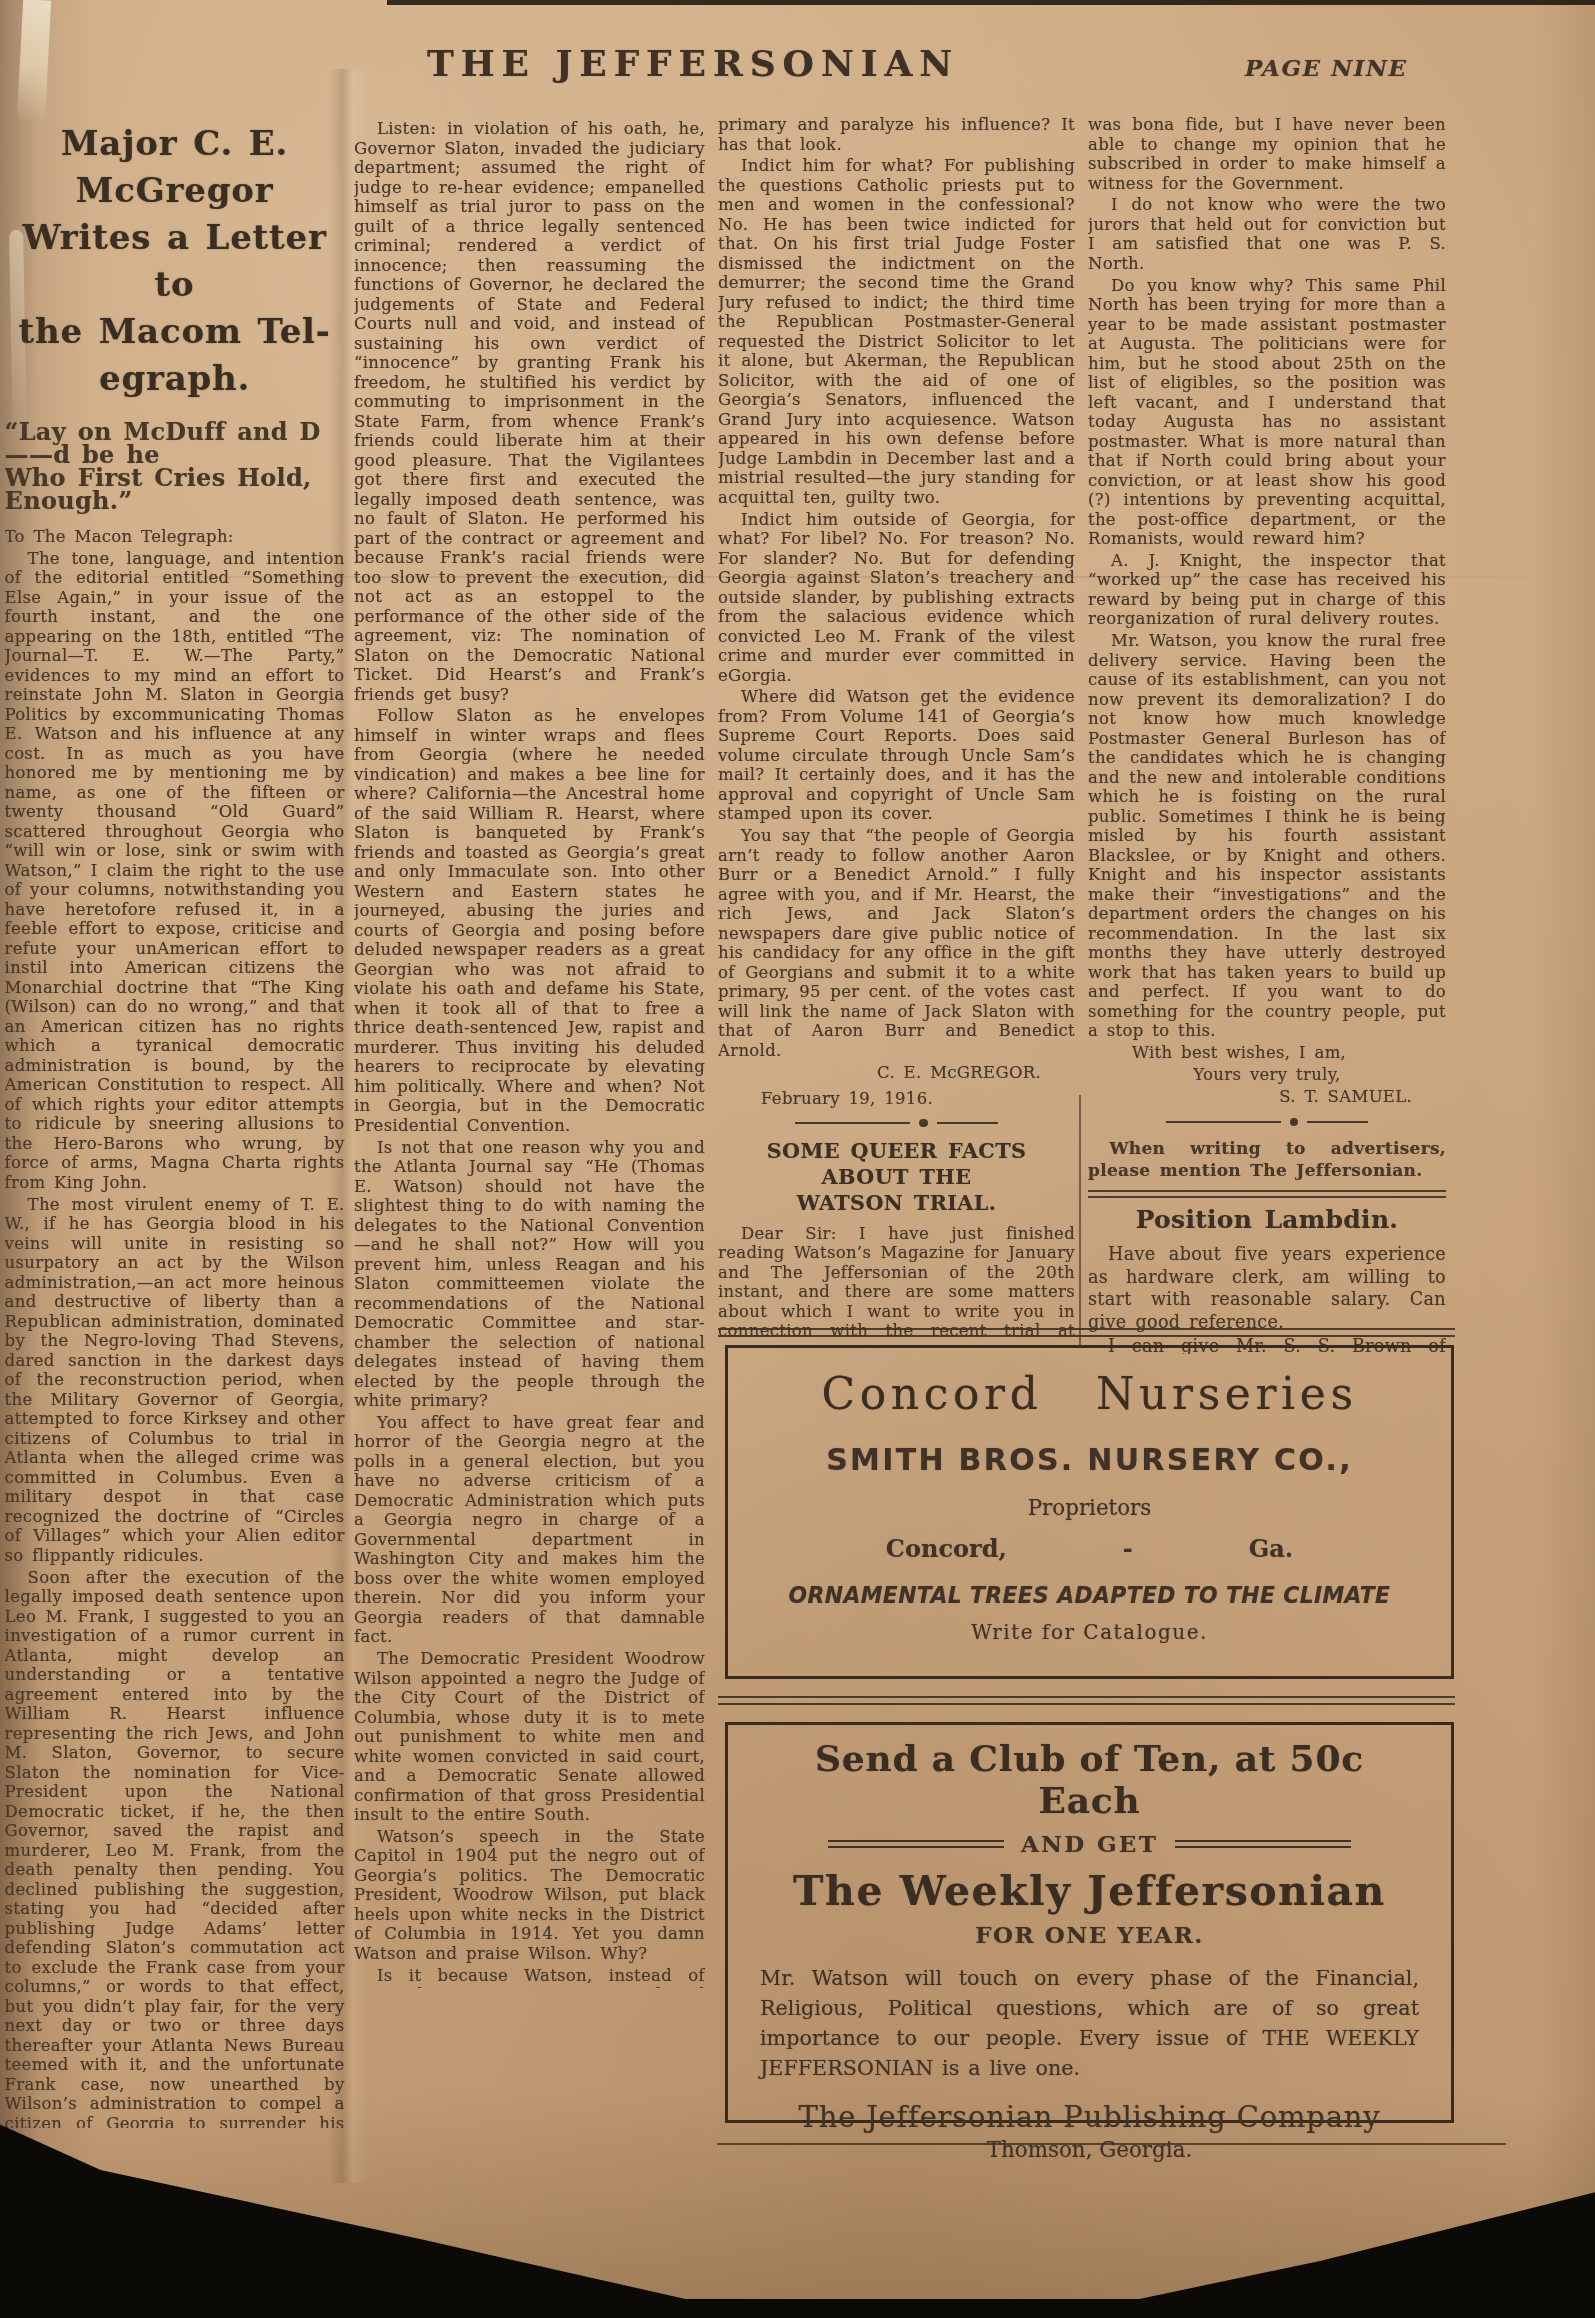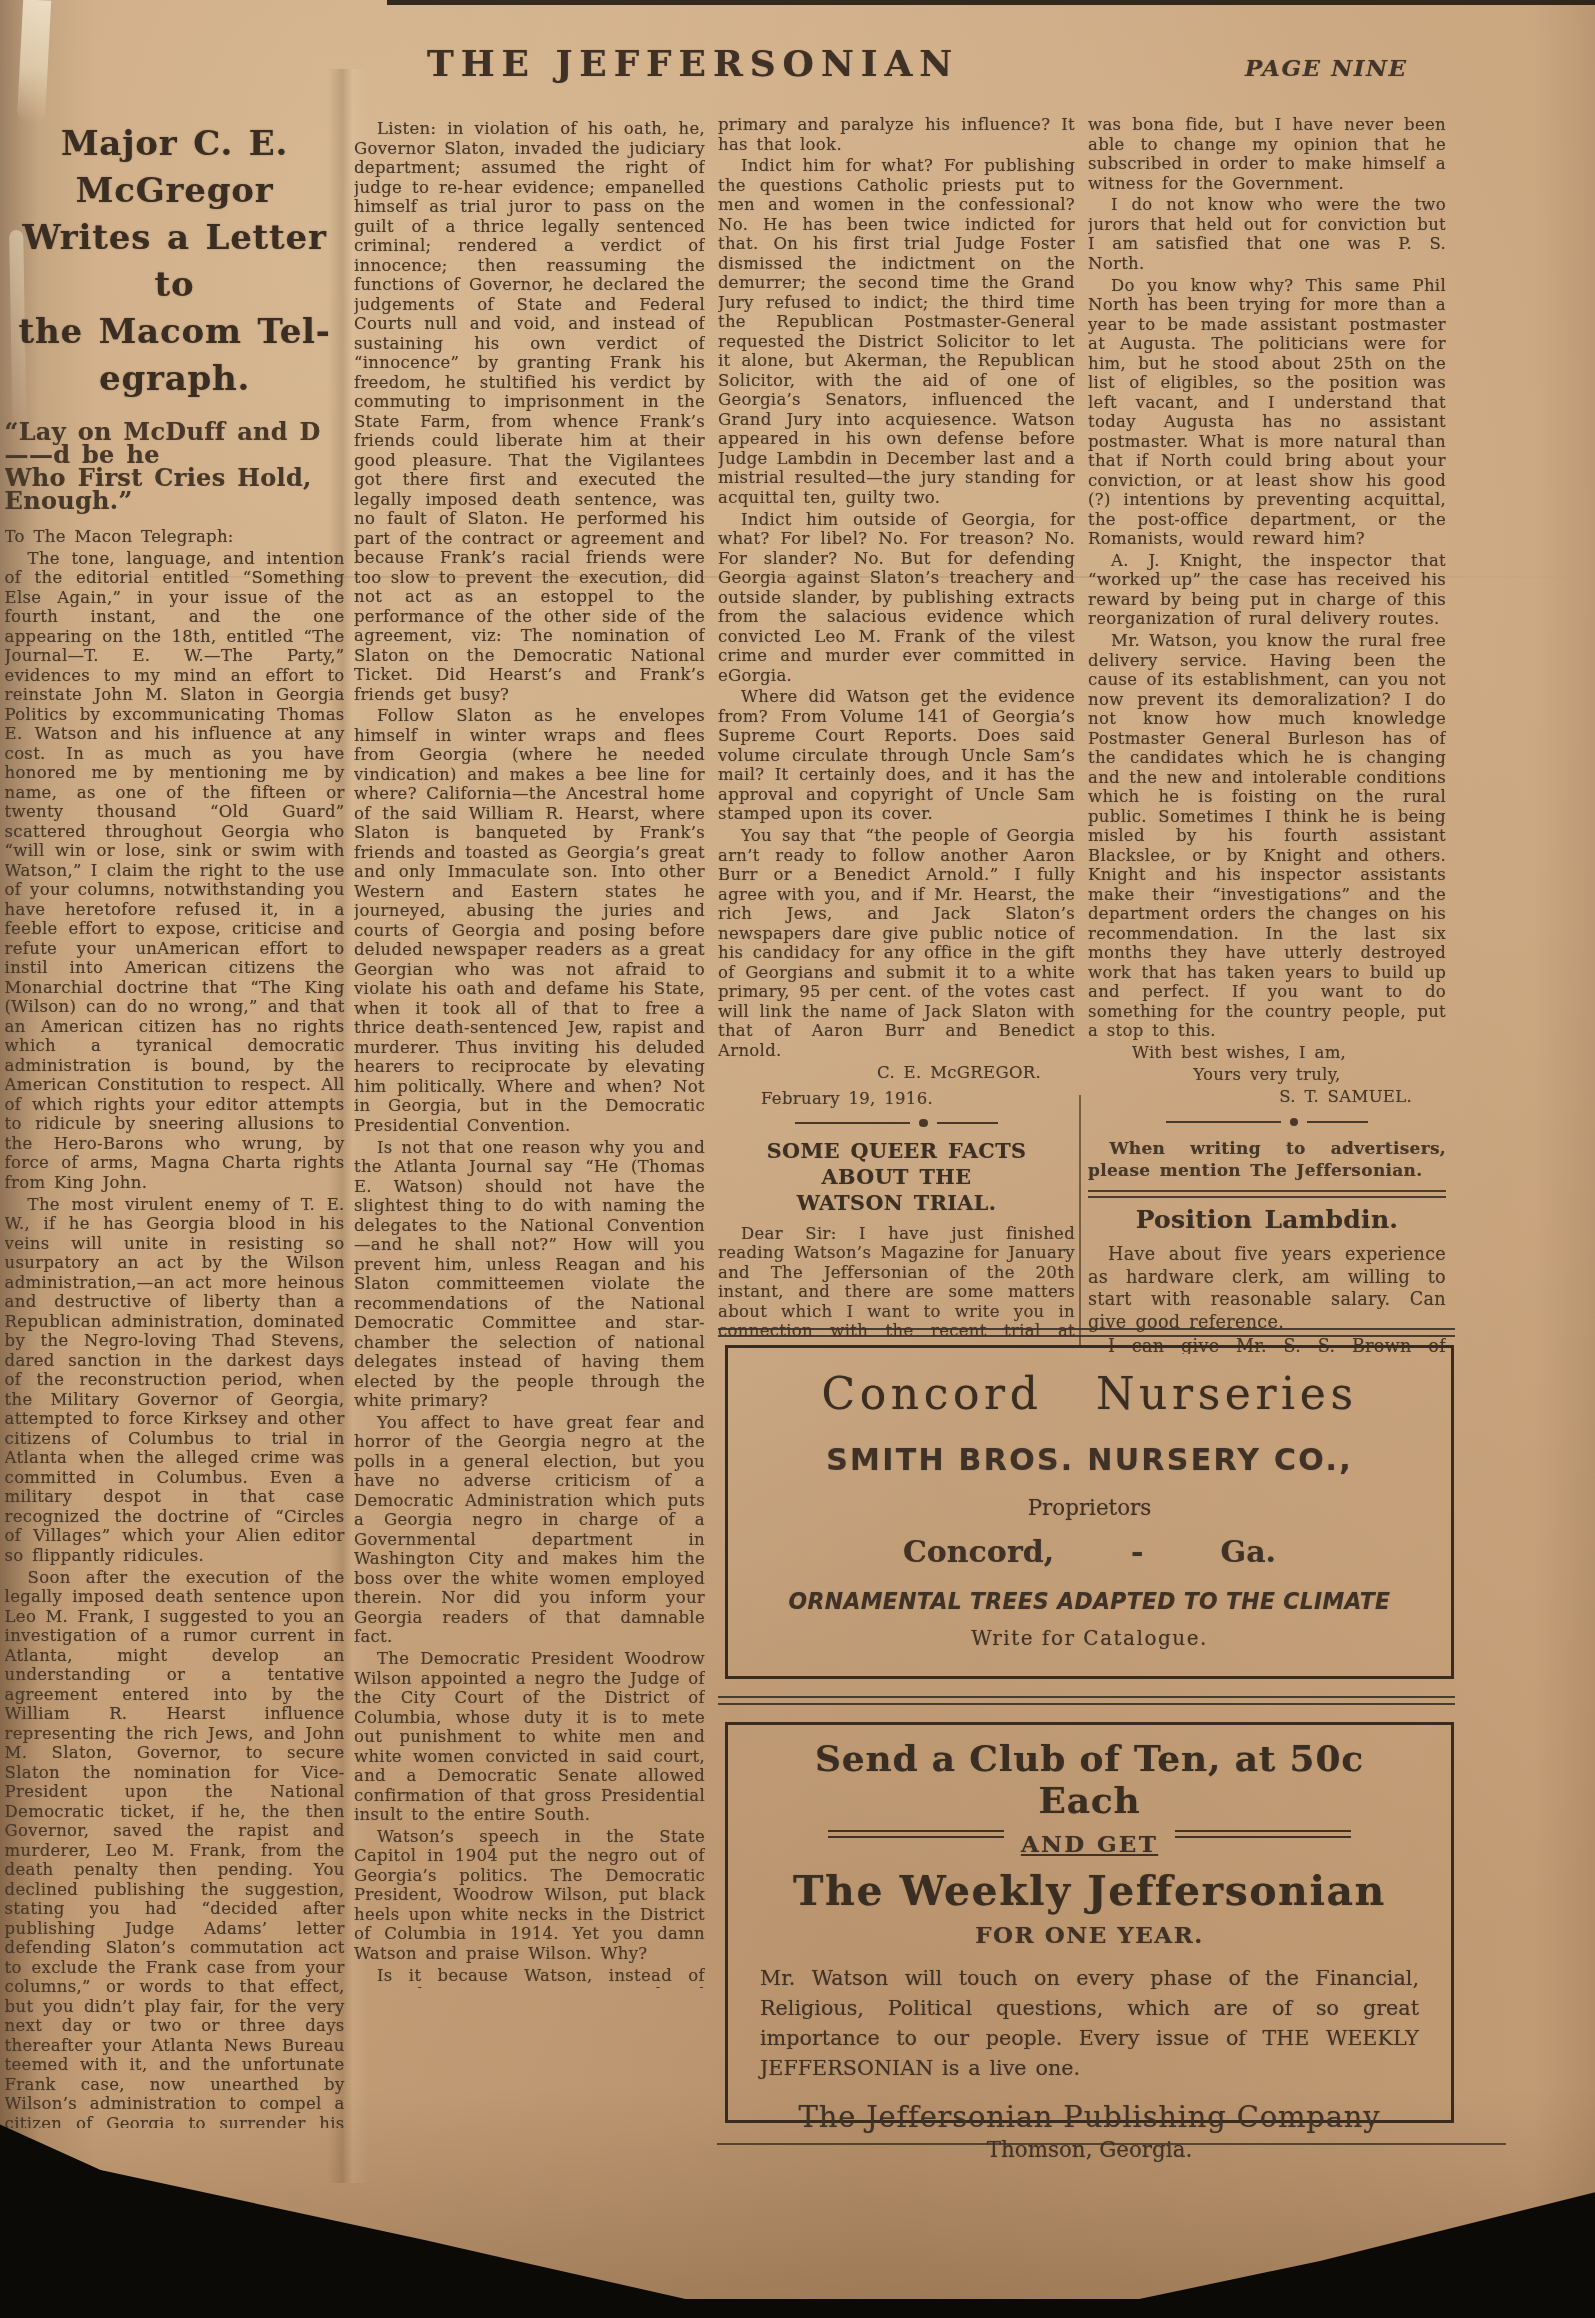--- a/index.html
+++ b/index.html
@@ -71,28 +71,28 @@
   .hr-a{top:1328px;}
   .hr-b{top:1696px;}
   .hr-single{position:absolute;left:717px;top:2143px;width:789px;height:2.3px;background:#3f3126;opacity:.8;}
 
   .ad{position:absolute;left:725px;width:729px;border:3.1px solid #382c21;box-sizing:border-box;
     color:#403226;text-align:center;text-shadow:0 0 1.1px rgba(64,50,38,.5);}
   .ad-nursery{top:1345px;height:334px;}
   .ad-title{font-size:44px;font-weight:normal;letter-spacing:4.6px;word-spacing:35px;margin-top:20px;color:#3a2d22;}
   .ad-company{font-family:"DejaVu Sans",sans-serif;font-size:30px;font-weight:bold;letter-spacing:2.3px;margin-top:23px;}
   .ad-role{font-size:21.4px;margin-top:18.4px;}
-  .ad-cityline{display:flex;justify-content:center;gap:77px;font-size:30px;font-weight:bold;margin-top:13.8px;}
+  .ad-cityline{display:flex;justify-content:center;gap:116px;font-size:24px;font-weight:bold;margin-top:13.8px;}
   .ad-tagline{font-family:"DejaVu Sans",sans-serif;font-style:italic;font-weight:bold;font-size:23px;
     letter-spacing:0.4px;margin-top:18.4px;transform:scaleX(.95);}
   .ad-cta{font-size:20px;font-weight:normal;letter-spacing:1.5px;margin-top:12.3px;text-align:center;}
 
   .ad-club{top:1722px;height:401px;padding:0 32px;}
   .club-headline{font-size:36px;font-weight:bold;letter-spacing:0.8px;margin-top:12.3px;color:#3a2d22;}
-  .andget{display:flex;justify-content:center;gap:17px;margin-top:9.2px;text-decoration:underline;}
+  .andget{display:flex;align-items:center;justify-content:center;gap:17px;margin-top:9.2px;}
   .andget .ag-rule{flex:0 0 176px;border-top:2.3px solid #3f3126;border-bottom:2.3px solid #3f3126;height:3.8px;}
   .andget .ag-text{font-size:23px;font-weight:bold;letter-spacing:2.3px;}
   .club-product{font-size:41px;font-weight:bold;letter-spacing:1.5px;margin-top:9.2px;color:#3a2d22;}
   .club-duration{font-size:23px;font-weight:bold;letter-spacing:1.5px;margin-top:6.1px;}
   .club-body{font-size:20.7px;line-height:30px;text-align:justify;margin-top:15.3px;word-spacing:2.3px;}
   .club-publisher{font-size:29px;margin-top:17px;letter-spacing:0.8px;}
   .club-address{font-size:21.4px;margin-top:3.1px;}
 </style>
 </head>
 <body>

